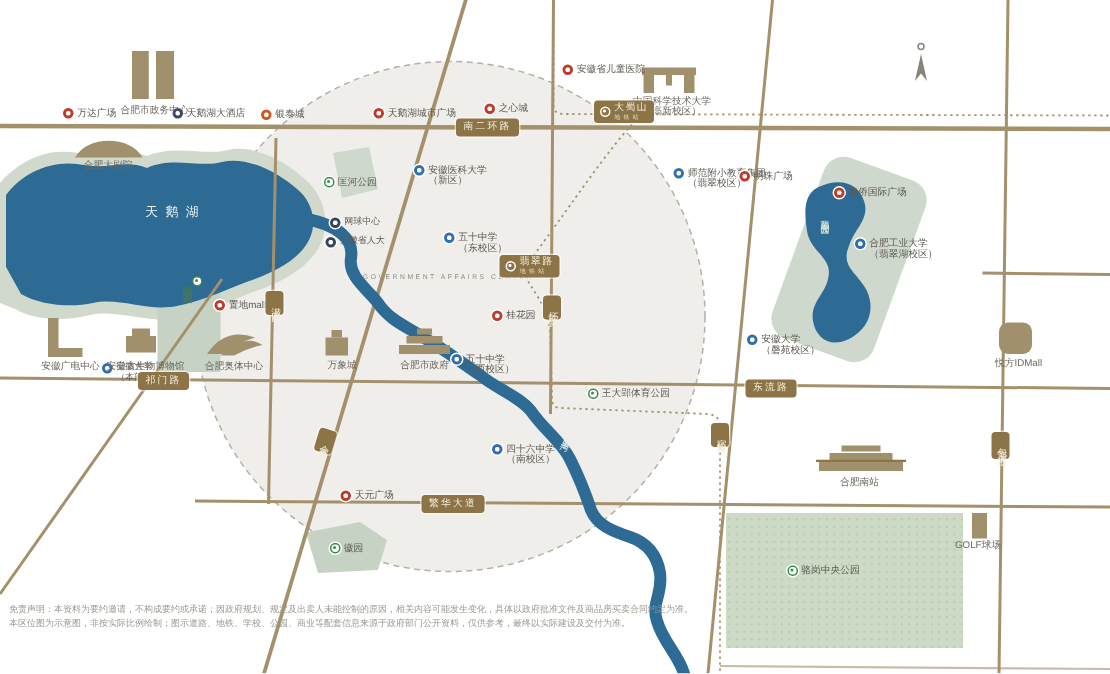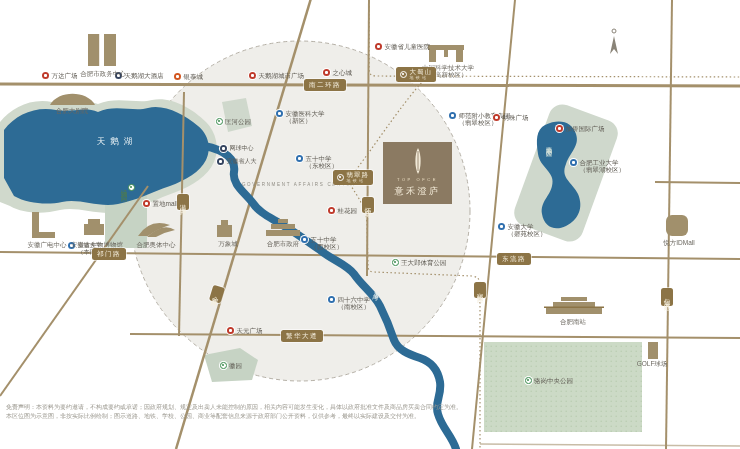--- a/index.html
+++ b/index.html
@@ -133,28 +133,20 @@
   </svg>
 
   <div class="lake-name" style="left:117px;top:136px;">天鹅湖</div>
   <div class="vtext river-name" style="left:374px;top:286px;">十五里河</div>
   <div class="vtext jade-name" style="left:544px;top:142px;">翡翠湖公园</div>
 
   <div class="title">
     <div class="en">GOVERNMENT AFFAIRS CENTER</div>
   </div>
 
-  <div class="logo">
-    <svg width="16" height="26" viewBox="0 0 16 26">
-      <path d="M8,0 C11.5,6 11.5,20 8,26 C4.5,20 4.5,6 8,0 Z" fill="#f2ead8"></path>
-      <path d="M8,3 L8,23" stroke="#8b7a62" stroke-width="0.8"></path>
-    </svg>
-    <div class="en">TOP OFCE</div>
-    <div class="zh">意禾澄庐</div>
-  </div>
 
   <div class="compass">
     <svg width="16" height="28" viewBox="0 0 16 28">
       <circle cx="8" cy="3" r="2" fill="none" stroke="#8a8478" stroke-width="1"></circle>
       <path d="M8,8 L12,26 L8,21 L4,26 Z" fill="#8a8478"></path>
     </svg>
   </div>
 
   <div class="disc">
     <div>免责声明：本资料为要约邀请，不构成要约或承诺；因政府规划、规定及出卖人未能控制的原因，相关内容可能发生变化，具体以政府批准文件及商品房买卖合同约定为准。</div>

